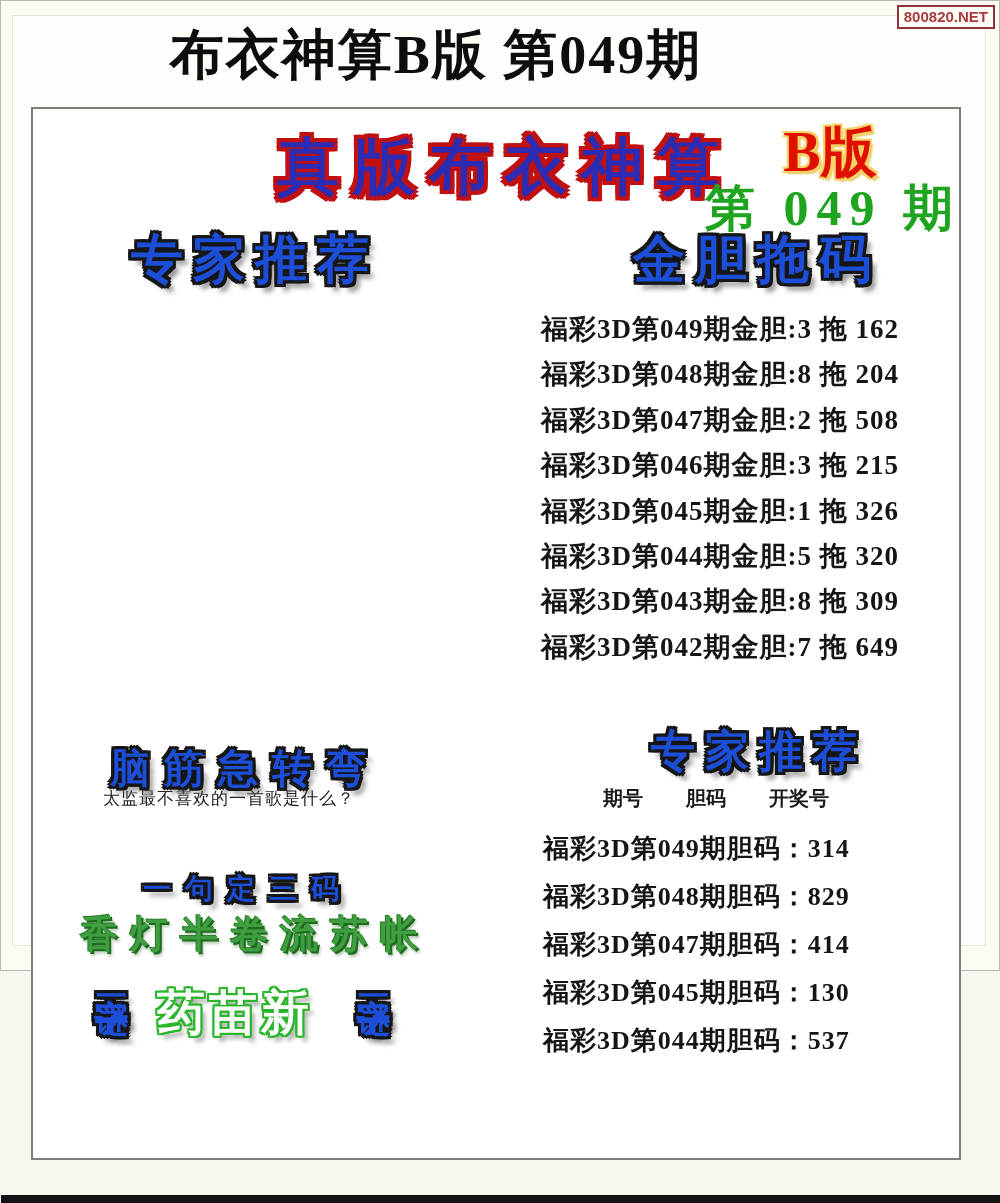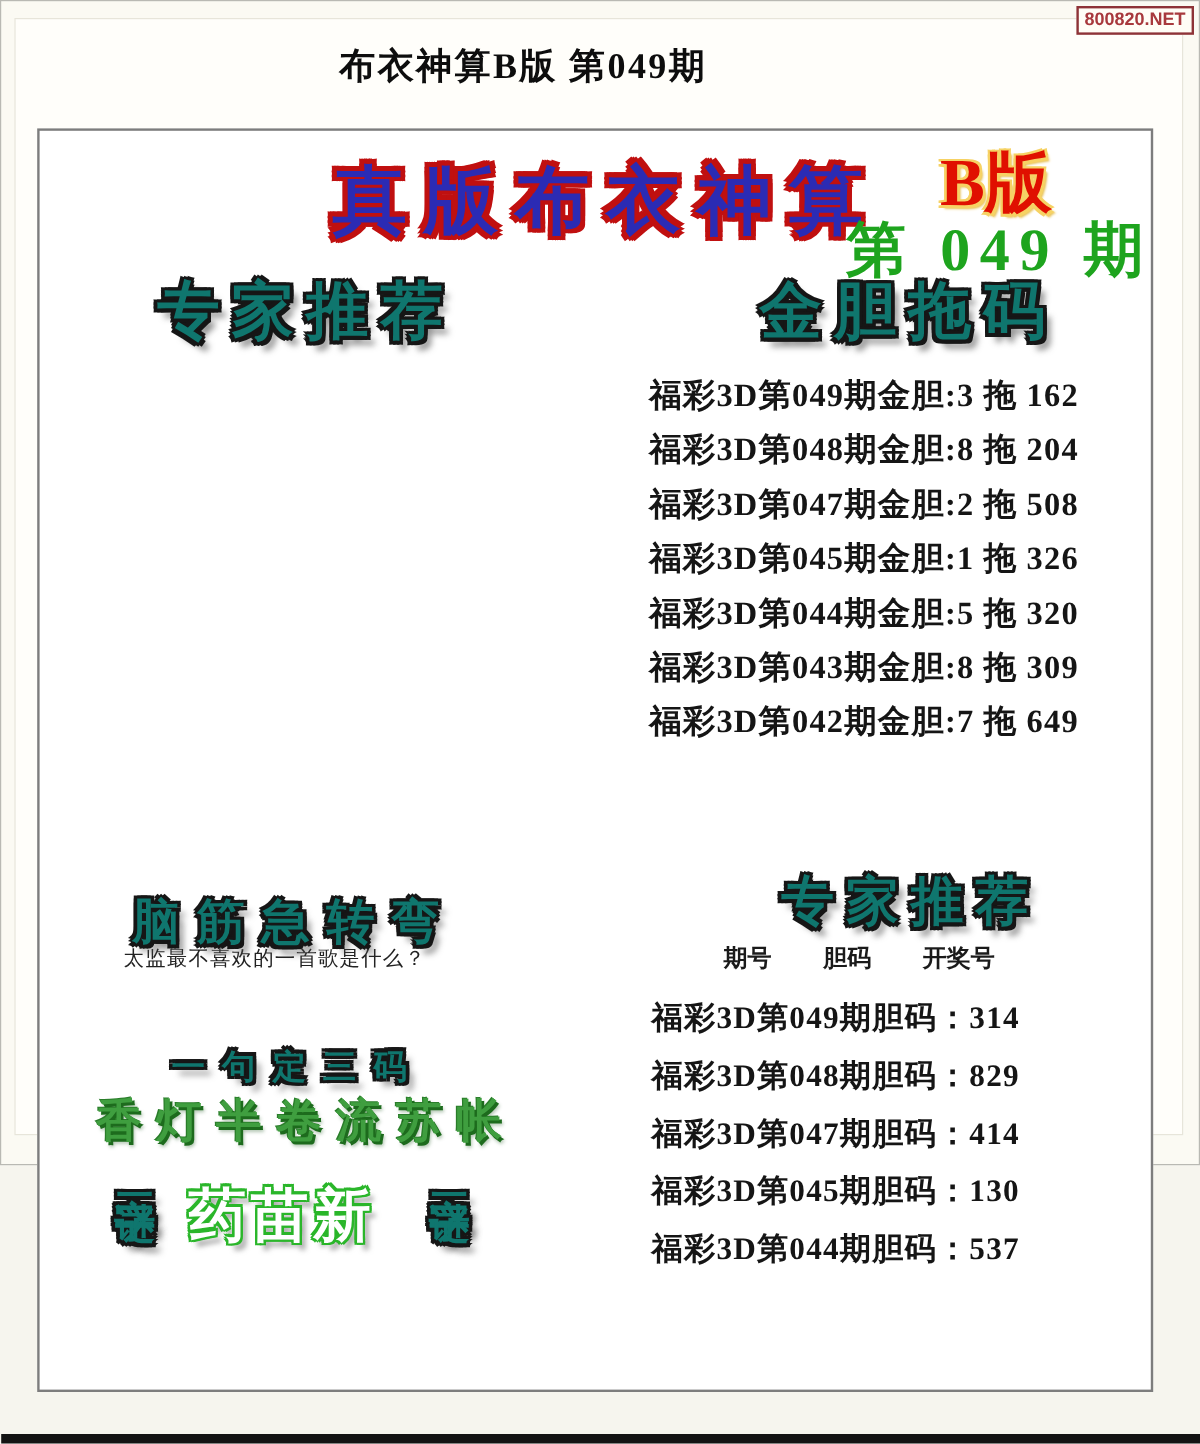--- a/index.html
+++ b/index.html
@@ -20,22 +20,22 @@
   
   .site-badge{
     position:absolute;top:4px;right:4px;
     font-family:"Liberation Sans","DejaVu Sans",sans-serif;
     font-size:15px;font-weight:bold;color:#a8393d;
     border:2px solid #8e3338;padding:0 5px;line-height:20px;
     background:#fffdf6;
   }
   
   .page-title{
-    position:absolute;left:435px;top:34px;transform:translateX(-50%);
-    font-size:30px;font-weight:bold;color:#0d0d0d;
+    position:absolute;left:435px;top:18px;transform:translateX(-50%);
+    font-size:54px;font-weight:bold;color:#0d0d0d;
     white-space:nowrap;letter-spacing:2px;
   }
   
   .main-box{
     position:absolute;left:30px;top:106px;width:930px;height:1053px;
     border:2px solid #7d7d7d;background:#ffffff;box-sizing:border-box;
   }
   .abs{position:absolute;white-space:nowrap;}
   .ctr{transform:translateX(-50%);}
   
@@ -53,21 +53,21 @@
     text-shadow:
       -2px -2px 0 #f6d264,2px -2px 0 #f6d264,
       -2px 2px 0 #f6d264,2px 2px 0 #f6d264,
       3px 3px 2px #e8c35a;
   }
   .issue{
     font-size:50px;font-weight:bold;color:#1ea41e;letter-spacing:8px;
   }
   
   .bubble{
-    color:#0f766e;font-weight:bold;
+    color:#1d4ed8;font-weight:bold;
     text-shadow:
       -3px -3px 0 #161616,-3px 0 0 #161616,-3px 3px 0 #161616,
       0 -3px 0 #161616,0 3px 0 #161616,
       3px -3px 0 #161616,3px 0 0 #161616,3px 3px 0 #161616,
       -2px 2px 0 #161616,2px -2px 0 #161616,
       6px 7px 5px rgba(80,80,80,0.65);
   }
   .section-title{font-size:52px;letter-spacing:10px;}
   .list{
     font-size:27px;font-weight:bold;color:#151515;letter-spacing:1px;
@@ -123,20 +123,21 @@
     <div class="abs ctr edition" style="left:797px;top:6px;">B版</div>
     <div class="abs ctr issue" style="left:800px;top:66px;">第 049 期</div>
 
     <div class="abs ctr bubble section-title" style="left:222px;top:116px;">专家推荐</div>
 
     <div class="abs ctr bubble section-title" style="left:724px;top:116px;">金胆拖码</div>
     <div class="abs list" style="left:508px;top:198px;">
       <div>福彩3D第049期金胆:3 拖 162</div>
       <div>福彩3D第048期金胆:8 拖 204</div>
       <div>福彩3D第047期金胆:2 拖 508</div>
+      <div>福彩3D第046期金胆:3 拖 215</div>
       <div>福彩3D第045期金胆:1 拖 326</div>
       <div>福彩3D第044期金胆:5 拖 320</div>
       <div>福彩3D第043期金胆:8 拖 309</div>
       <div>福彩3D第042期金胆:7 拖 649</div>
     </div>
 
     <div class="abs ctr riddle" style="left:196px;top:678px;">太监最不喜欢的一首歌是什么？</div>
     <div class="abs ctr bubble teaser-title" style="left:212px;top:632px;">脑筋急转弯</div>
 
     <div class="abs ctr bubble sentence-title" style="left:215px;top:737px;">一句定三码</div>

